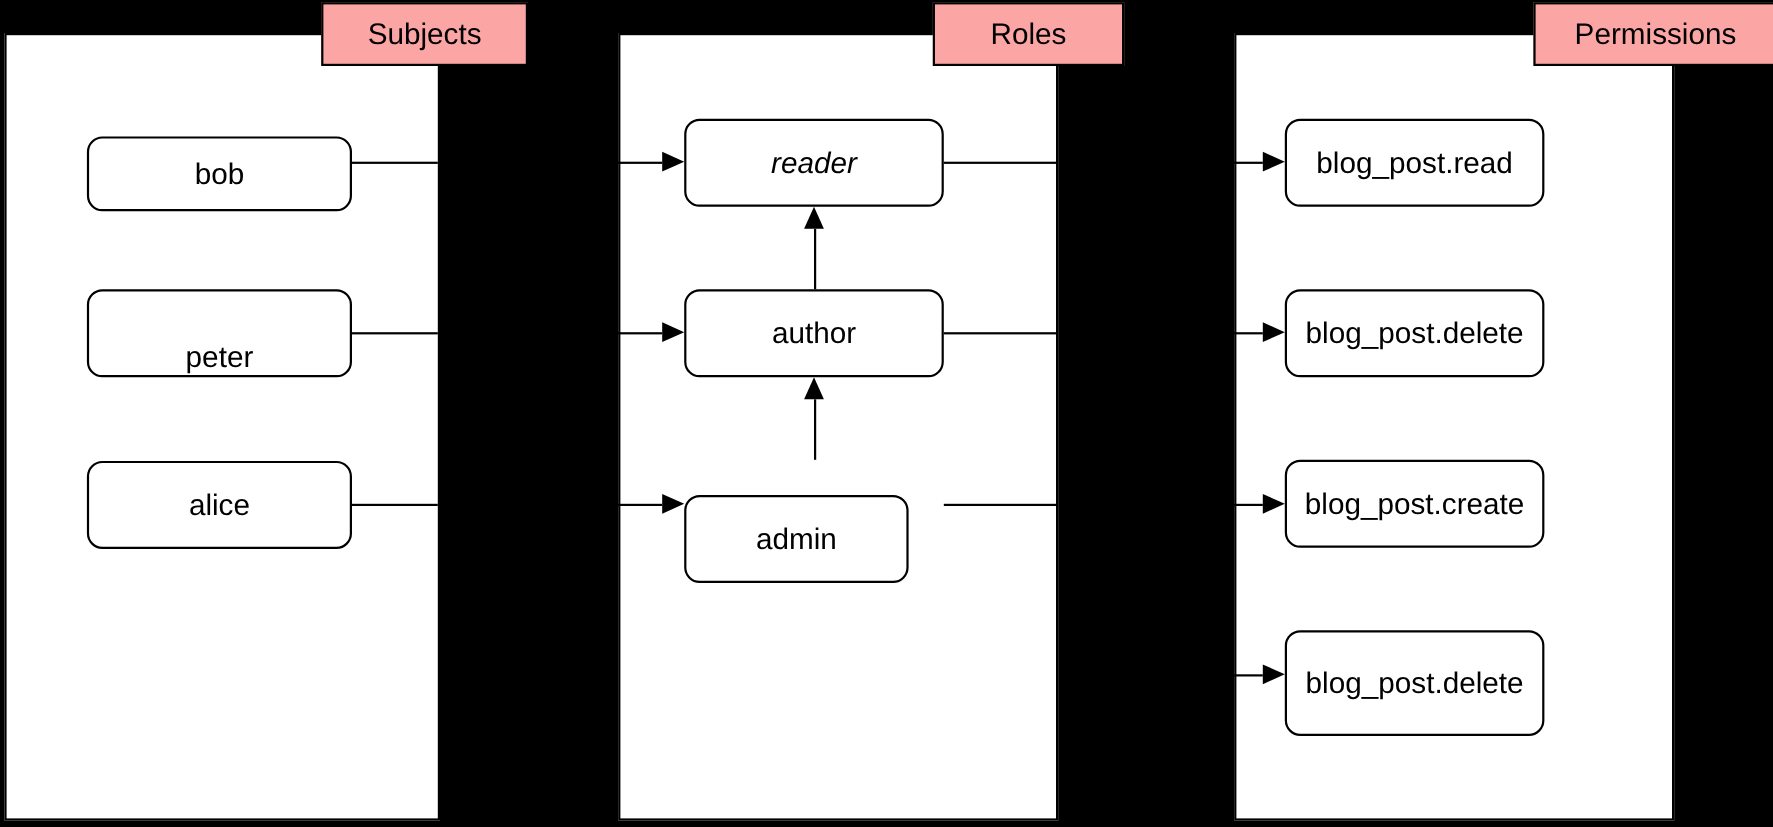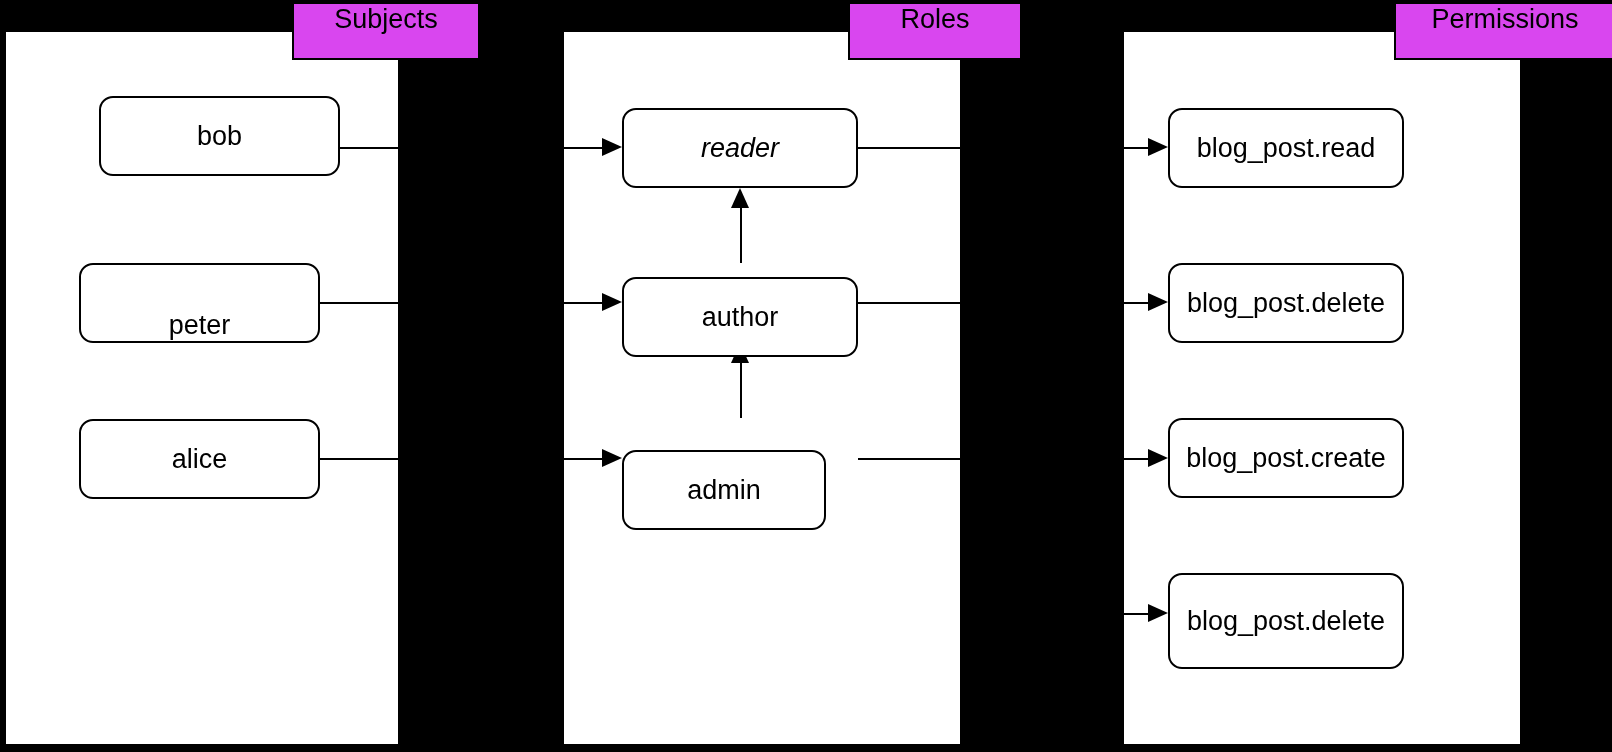--- a/index.html
+++ b/index.html
@@ -20,25 +20,25 @@
     background: #000000;
   }
   .panel {
     position: absolute;
     background: #ffffff;
     border: 2px solid #000000;
     box-sizing: border-box;
   }
   .panel-label {
     position: absolute;
-    background: #d946ef;
+    background: #fca5a5;
     border: 2px solid #000000;
     box-sizing: border-box;
     display: flex;
-    align-items: flex-start;
+    align-items: center;
     justify-content: center;
     font-size: 27px;
     color: #000000;
     white-space: nowrap;
   }
   .node {
     position: absolute;
     background: #ffffff;
     border: 2.5px solid #000000;
     border-radius: 14px;
@@ -86,21 +86,21 @@
 <body>
 
 <div id="stage">
 
   <div class="panel" style="left:4px; top:30px; width:396px; height:716px;"></div>
 
   <div class="panel-label" style="left:292px; top:2px; width:188px; height:58px;">
     <span>Subjects</span>
   </div>
 
-  <div class="node" style="left:79px; top:96px; width:241px; height:80px;margin-left:20px;">
+  <div class="node" style="left:79px; top:124px; width:241px; height:68px;">
     <span>bob</span>
   </div>
   <div class="edge-h" style="left:320px; top:147px; width:78px;"></div>
 
   <div class="node" style="left:79px; top:263px; width:241px; height:80px;align-items:flex-end;">
     <span>peter</span>
   </div>
   <div class="edge-h" style="left:320px; top:302px; width:78px;"></div>
 
   <div class="node" style="left:79px; top:419px; width:241px; height:80px;">
@@ -114,21 +114,21 @@
     <span>Roles</span>
   </div>
 
   <div class="node" style="left:622px; top:108px; width:236px; height:80px;font-style:italic;">
     <span>reader</span>
   </div>
   <div class="edge-h" style="left:556px; top:147px; width:46px;"></div>
   <div class="arrow-right" style="left:602px; top:138px;"></div>
   <div class="edge-h" style="left:858px; top:147px; width:102px;"></div>
 
-  <div class="node" style="left:622px; top:277px; width:236px; height:80px;">
+  <div class="node" style="left:622px; top:263px; width:236px; height:80px;">
     <span>author</span>
   </div>
   <div class="edge-h" style="left:556px; top:302px; width:46px;"></div>
   <div class="arrow-right" style="left:602px; top:293px;"></div>
   <div class="edge-h" style="left:858px; top:302px; width:102px;"></div>
 
   <div class="edge-v" style="left:740px; top:208px; height:55px;"></div>
   <div class="arrow-up" style="left:731px; top:188px;"></div>
 
   <div class="node" style="left:622px; top:438px; width:204px; height:80px;margin-top:12px;">

